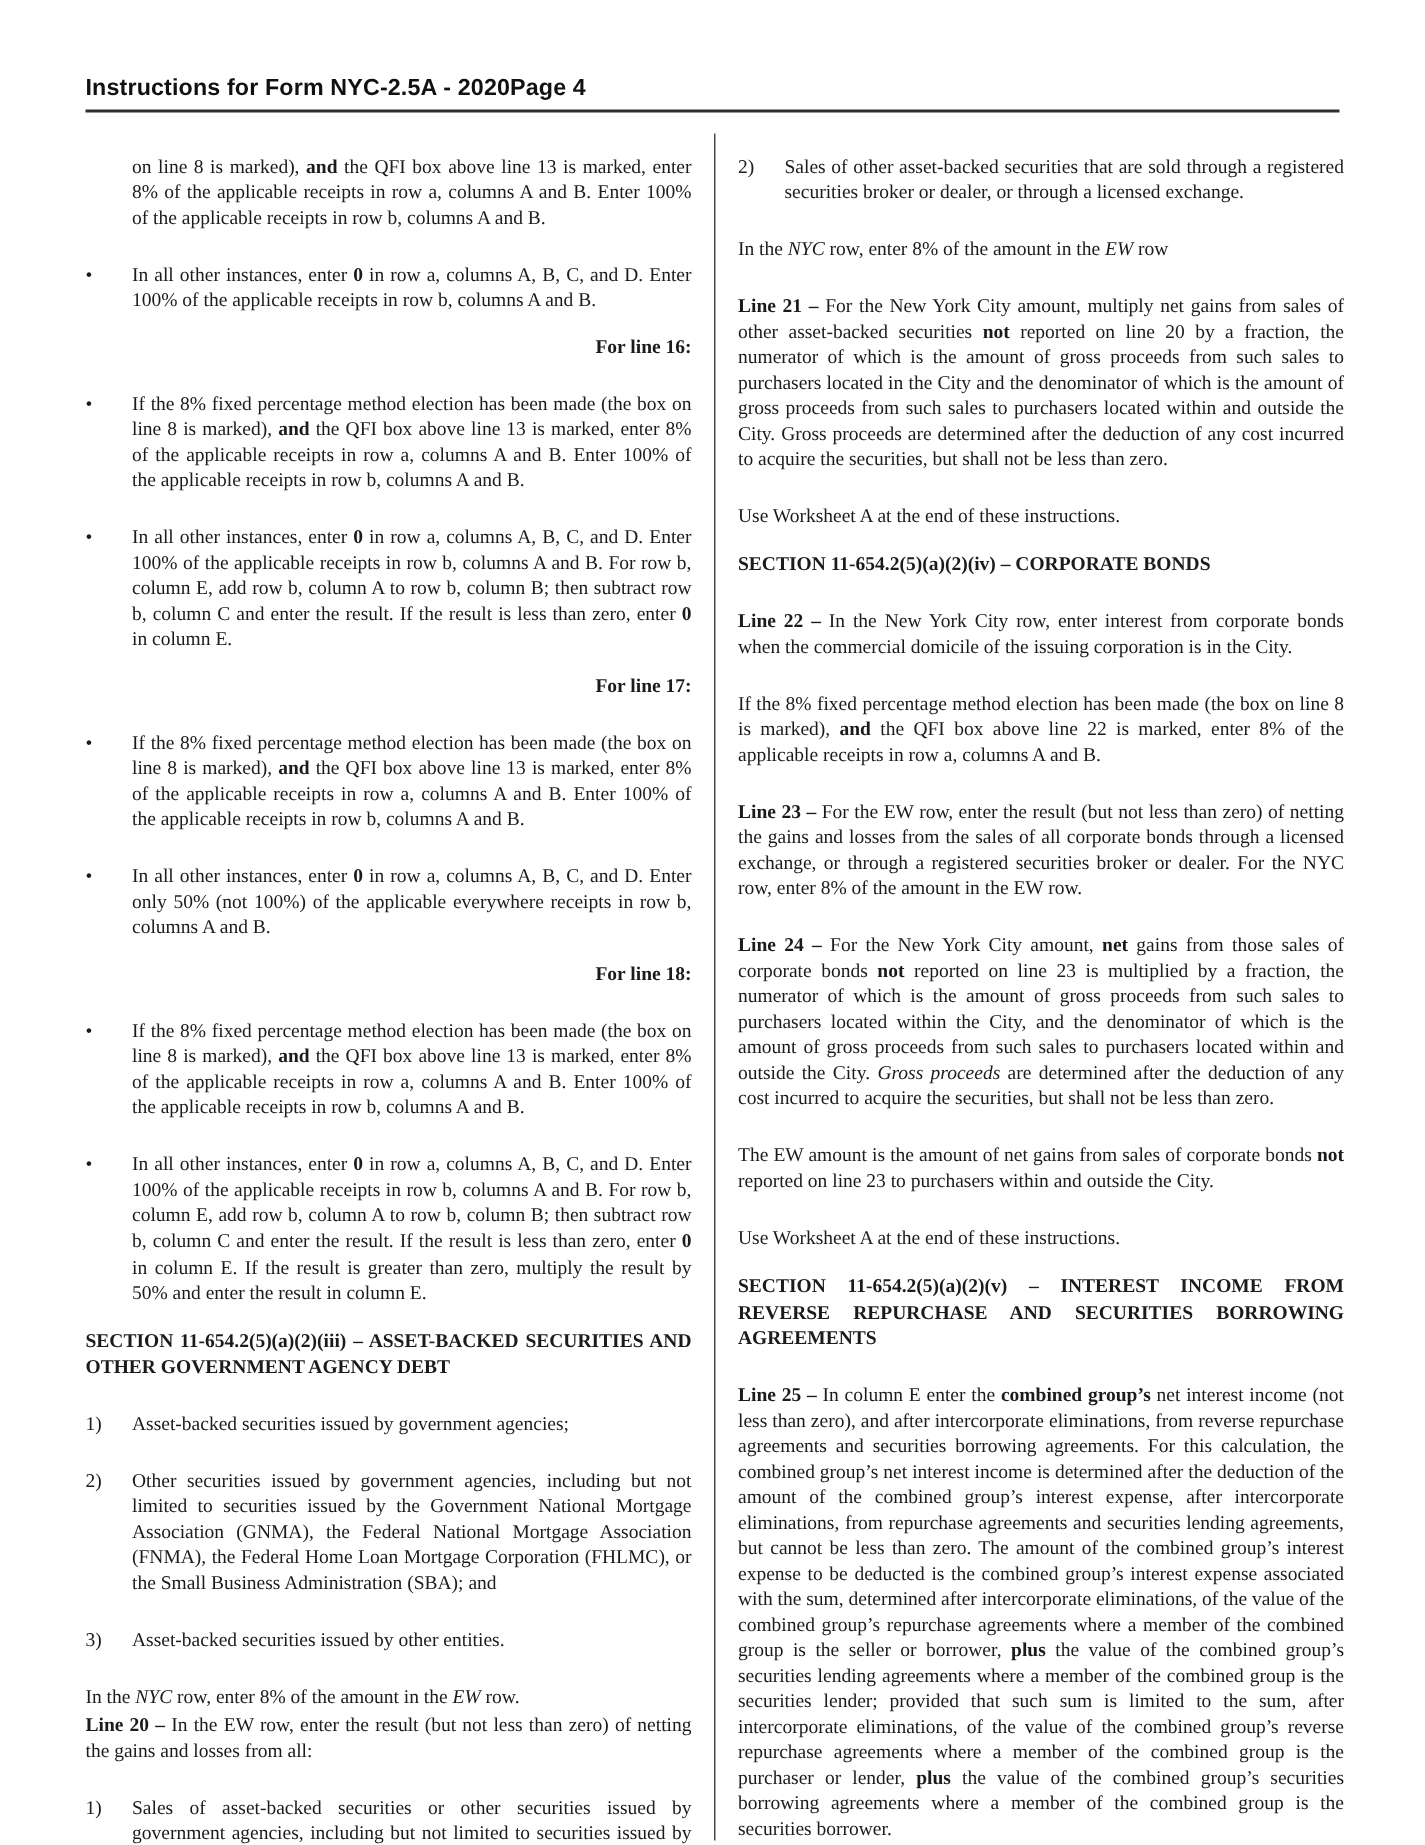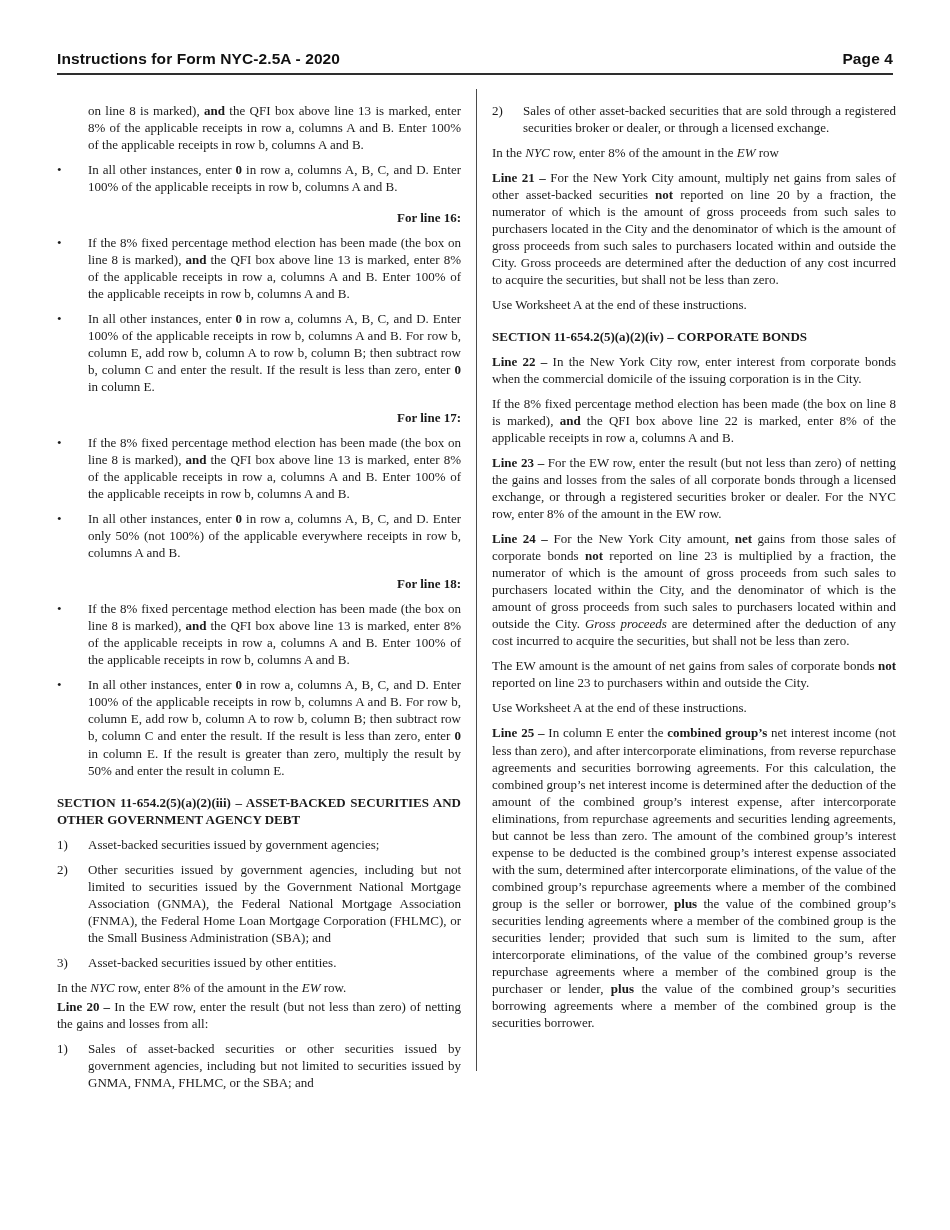--- a/index.html
+++ b/index.html
@@ -6,32 +6,32 @@
   .page{
     width:950px;height:1230px;overflow:hidden;background:#ffffff;
     position:relative;box-sizing:border-box;
     font-family:"Liberation Serif", serif;
     color:#1b1b1b;
   }
   .header{
     margin:50px 57px 0 57px;
     padding-bottom:5px;
     border-bottom:2.5px solid #2e2e2e;
-    display:flex;justify-content:space-between;align-items:flex-end;
+    display:flex;align-items:flex-end;
     font-family:"Liberation Sans", sans-serif;
     font-weight:bold;font-size:15.5px;color:#111;
     letter-spacing:.1px;
   }
   .columns{
     margin:12px 57px 0 57px;
     display:flex;align-items:stretch;
   }
   .col{width:404px;flex:none;font-size:13px;line-height:1.31;text-align:justify;}
   .divider{width:1px;background:#4a4a4a;margin:2px 15px 20px 15px;flex:none;}
-  .block{margin-top:8px;}
+  .block{margin-top:21px;}
   .col > .block:first-child{margin-top:15px;}
   .h{font-weight:bold;margin-top:14px;text-align:right;}
   .section{font-weight:bold;margin-top:15px;}
   .tight{margin-top:2px;}
   .indent{padding-left:31px;}
   .bullet,.num{display:flex;}
   .marker{flex:none;width:31px;text-align:left;}
   .item-body{flex:1;min-width:0;text-align:justify;}
   .b{font-weight:bold;}
   .i{font-style:italic;}
@@ -107,16 +107,17 @@
         <div class="block p"><span>In the </span><span class="i">NYC</span><span> row, enter 8% of the amount in the </span><span class="i">EW</span><span> row</span></div>
         <div class="block p"><span class="b">Line 21 –</span><span> For the New York City amount, multiply net gains from sales of other asset-backed securities </span><span class="b">not</span><span> reported on line 20 by a fraction, the numerator of which is the amount of gross proceeds from such sales to purchasers located in the City and the denominator of which is the amount of gross proceeds from such sales to purchasers located within and outside the City.  Gross proceeds are determined after the deduction of any cost incurred to acquire the securities, but shall not be less than zero.</span></div>
         <div class="block p"><span>Use Worksheet A at the end of these instructions.</span></div>
         <div class="block section"><span>SECTION 11-654.2(5)(a)(2)(iv) – CORPORATE BONDS</span></div>
         <div class="block p"><span class="b">Line 22 –</span><span> In the New York City row, enter interest from corporate bonds when the commercial domicile of the issuing corporation is in the City.</span></div>
         <div class="block p"><span>If the 8% fixed percentage method election has been made (the box on line 8 is marked), </span><span class="b">and</span><span> the QFI box above line 22 is marked, enter 8% of the applicable receipts in row a, columns A and B.</span></div>
         <div class="block p"><span class="b">Line 23 –</span><span> For the EW row, enter the result (but not less than zero) of netting the gains and losses from the sales of all corporate bonds through a licensed exchange, or through a registered securities broker or dealer. For the NYC row, enter 8% of the amount in the EW row.</span></div>
         <div class="block p"><span class="b">Line 24 –</span><span> For the New York City amount, </span><span class="b">net</span><span> gains from those sales of corporate bonds </span><span class="b">not</span><span> reported on line 23 is multiplied by a fraction, the numerator of which is the amount of gross proceeds from such sales to purchasers located within the City, and the denominator of which is the amount of gross proceeds from such sales to purchasers located within and outside the City.  </span><span class="i">Gross proceeds</span><span> are determined after the deduction of any cost incurred to acquire the securities, but shall not be less than zero.</span></div>
         <div class="block p"><span>The EW  amount is the amount of net gains from sales of corporate bonds </span><span class="b">not</span><span> reported on line 23 to purchasers within and outside the City.</span></div>
         <div class="block p"><span>Use Worksheet A at the end of these instructions.</span></div>
+        <div class="block section"><span>SECTION 11-654.2(5)(a)(2)(v) – INTEREST INCOME FROM REVERSE REPURCHASE AND SECURITIES BORROWING AGREEMENTS</span></div>
         <div class="block p"><span class="b">Line 25 –</span><span> In column E enter the </span><span class="b">combined group’s</span><span> net interest income (not less than zero), and after intercorporate eliminations, from reverse repurchase agreements and securities borrowing agreements. For this calculation, the combined group’s net interest income is determined after the deduction of the amount of the combined group’s interest expense, after intercorporate eliminations, from repurchase agreements and securities lending agreements, but cannot be less than zero. The amount of the combined group’s interest expense to be deducted is the combined group’s interest expense associated with the sum, determined after intercorporate eliminations, of the value of the combined group’s repurchase agreements where a member of the combined group is the seller or borrower, </span><span class="b">plus</span><span> the value of the combined group’s securities lending agreements where a member of the combined group is the securities lender; provided that such sum is limited to the sum, after intercorporate eliminations, of the value of the combined group’s reverse repurchase agreements where a member of the combined group is the purchaser or lender, </span><span class="b">plus</span><span> the value of the combined group’s securities borrowing agreements where a member of the combined group is the securities borrower.</span></div>
       </section>
   </main>
 </div>
 
 </body></html>

